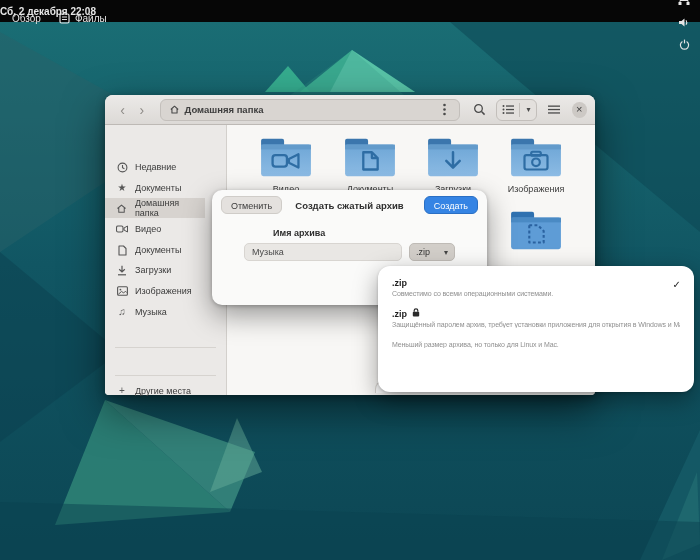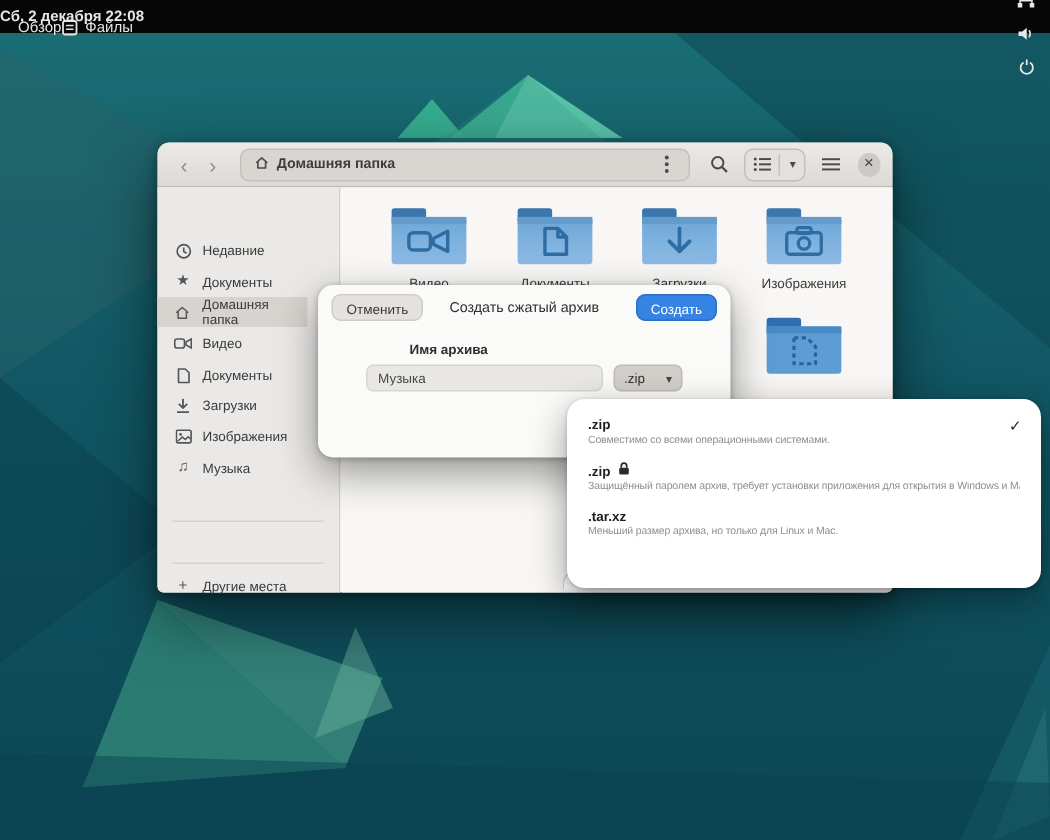--- a/index.html
+++ b/index.html
@@ -6,21 +6,21 @@
   html,body { width:700px; height:560px; overflow:hidden; background:#0e4f5c;
     font-family:"Liberation Sans","DejaVu Sans",sans-serif; }
   .stage { position:relative; width:700px; height:560px; }
 
   
   .wallpaper { position:absolute; left:0; top:22px; width:700px; height:538px; z-index:0; }
 
   
   .topbar { position:absolute; left:0; top:0; width:700px; height:22px; background:#060606;
     color:#e6e6e6; font-size:10px; display:flex; align-items:center; z-index:40; }
-  .topbar .left { display:flex; padding-left:12px;margin-top:15px; }
+  .topbar .left { display:flex; gap:18px; padding-left:12px;margin-top:15px; }
   .topbar .appmenu { display:flex; align-items:center; gap:5px; }
   .topbar .center { position:absolute; left:0; right:0; text-align:left; pointer-events:none;font-weight:bold; }
   .topbar .right { margin-left:auto; display:flex; align-items:center; gap:11px; padding-right:10px;flex-direction:column; }
   .tb-icon svg { display:block; }
 
   
   .window { position:absolute; left:105px; top:95px; width:490px; height:300px;
     border-radius:8px 8px 4px 4px; background:#f8f7f5; z-index:10;
     box-shadow:0 16px 42px rgba(0,0,0,.5), 0 2px 8px rgba(0,0,0,.35); }
   .headerbar { position:absolute; left:0; top:0; right:0; height:30px;
@@ -64,21 +64,21 @@
   .statusfloat span { display:block; margin-top:-3px; padding-left:16px; font-size:8px;
     color:#6f6f6f; white-space:nowrap; }
 
   
   .dialog { position:absolute; left:212px; top:190px; width:275px; height:115px;
     background:#fafaf9; border-radius:10px; z-index:20;
     box-shadow:0 10px 28px rgba(0,0,0,.4), 0 1px 4px rgba(0,0,0,.25); }
   .dlg-header { position:absolute; left:0; top:0; right:0; height:30px; display:flex;
     align-items:center; padding:0 9px; }
   .dlg-title { position:absolute; left:0; right:0; text-align:center; font-size:9.5px;
-    font-weight:normal; color:#2e2e2e; pointer-events:none; }
+    font-weight:bold; color:#2e2e2e; pointer-events:none; }
   .btn { height:18px; padding:0 9px; border-radius:6px; font-size:9px; line-height:18px;
     color:#3a3a3a; background:#e4e1de; border:1px solid #cfccc8; }
   .btn.suggested { margin-left:auto; background:#3584e4; border-color:#2a6fc4; color:#ffffff; }
   .dlg-label { position:absolute; left:32px; top:38px; font-size:9px; font-weight:bold; color:#2e2e2e;padding-left:29px; }
   .dlg-input { position:absolute; left:32px; top:53px; width:158px; height:18px;
     background:#e9e7e4; border:1px solid #d8d5d1; border-radius:5px; font-size:9px;
     color:#4a4a4a; padding:0 7px; font-family:inherit; }
   .dlg-dd { position:absolute; left:197px; top:53px; width:46px; height:18px;
     background:#d2cec9; border:1px solid #bfbbb6; border-radius:5px; display:flex;
     align-items:center; justify-content:space-between; padding:0 6px; font-size:9px; color:#333; }
@@ -377,20 +377,17 @@
       <div class="pop-title">
         <span>.zip</span>
         <span><svg width="8" height="9" viewBox="0 0 8 9">
               <rect x="0.8" y="3.8" width="6.4" height="4.6" rx="1" fill="#2b2b2b"></rect>
               <path d="M2.2 3.8 V2.6 A1.8 1.8 0 0 1 5.8 2.6 V3.8" fill="none" stroke="#2b2b2b" stroke-width="1.2"></path>
             </svg></span>
       </div>
       <div class="pop-desc">Защищённый паролем архив, требует установки приложения для открытия в Windows и Mac.</div>
     </div>
     <div class="pop-row">
-      <div class="pop-title">
-          <span>.tar.xz</span>
-        </div>
       <div class="pop-desc">Меньший размер архива, но только для Linux и Mac.</div>
     </div>
   </div>
 
 </div>
 
 </body></html>

